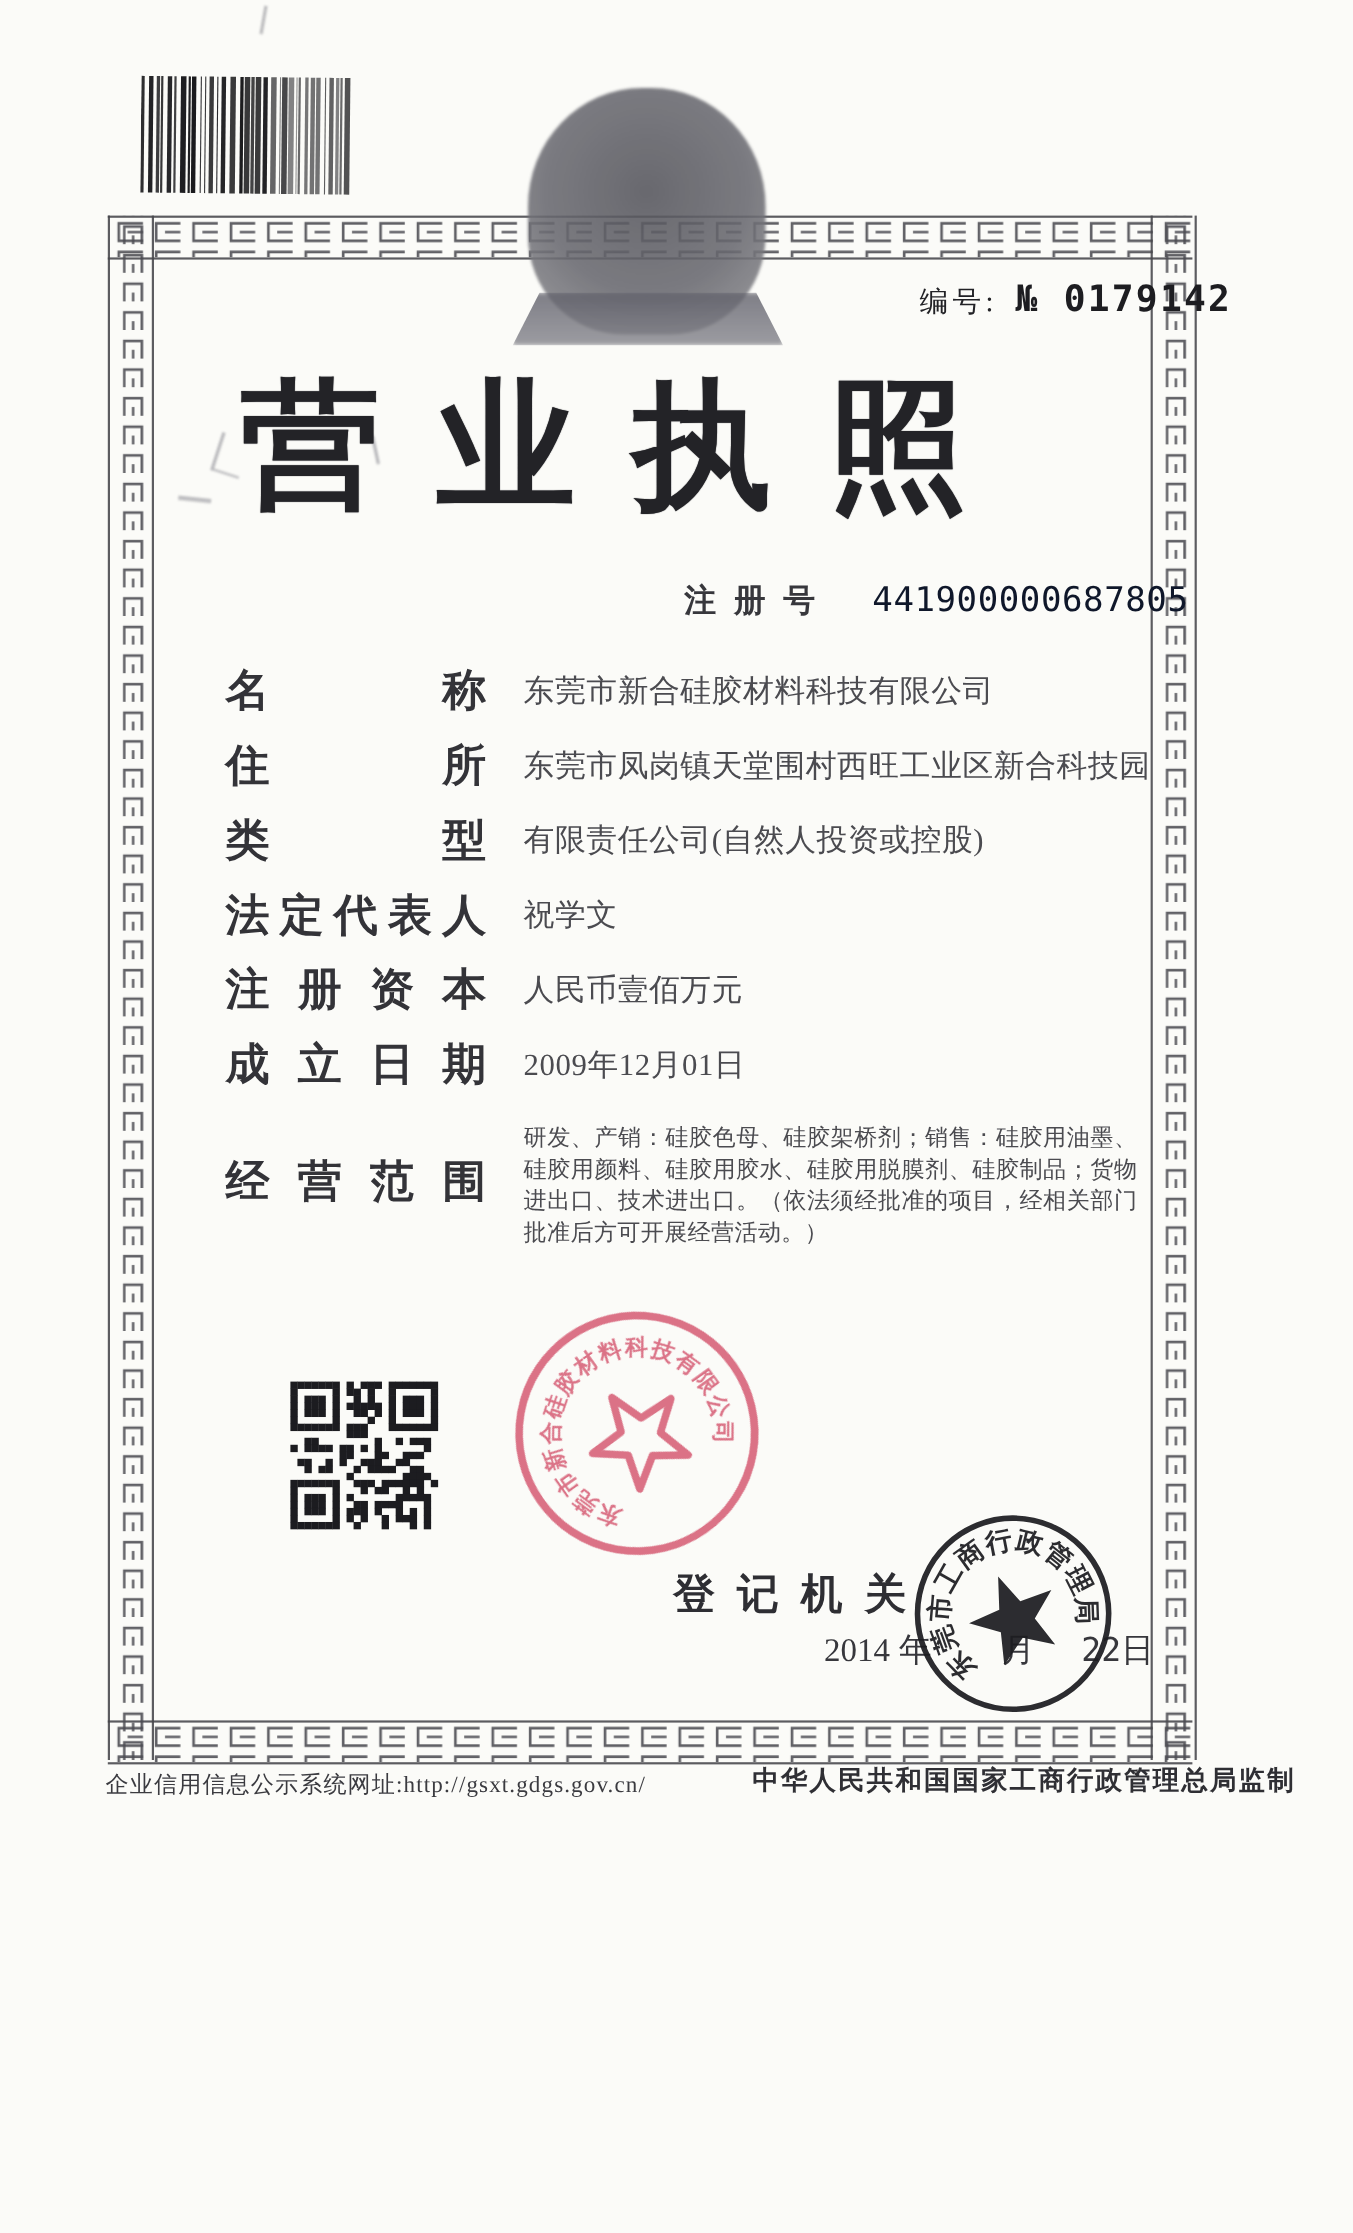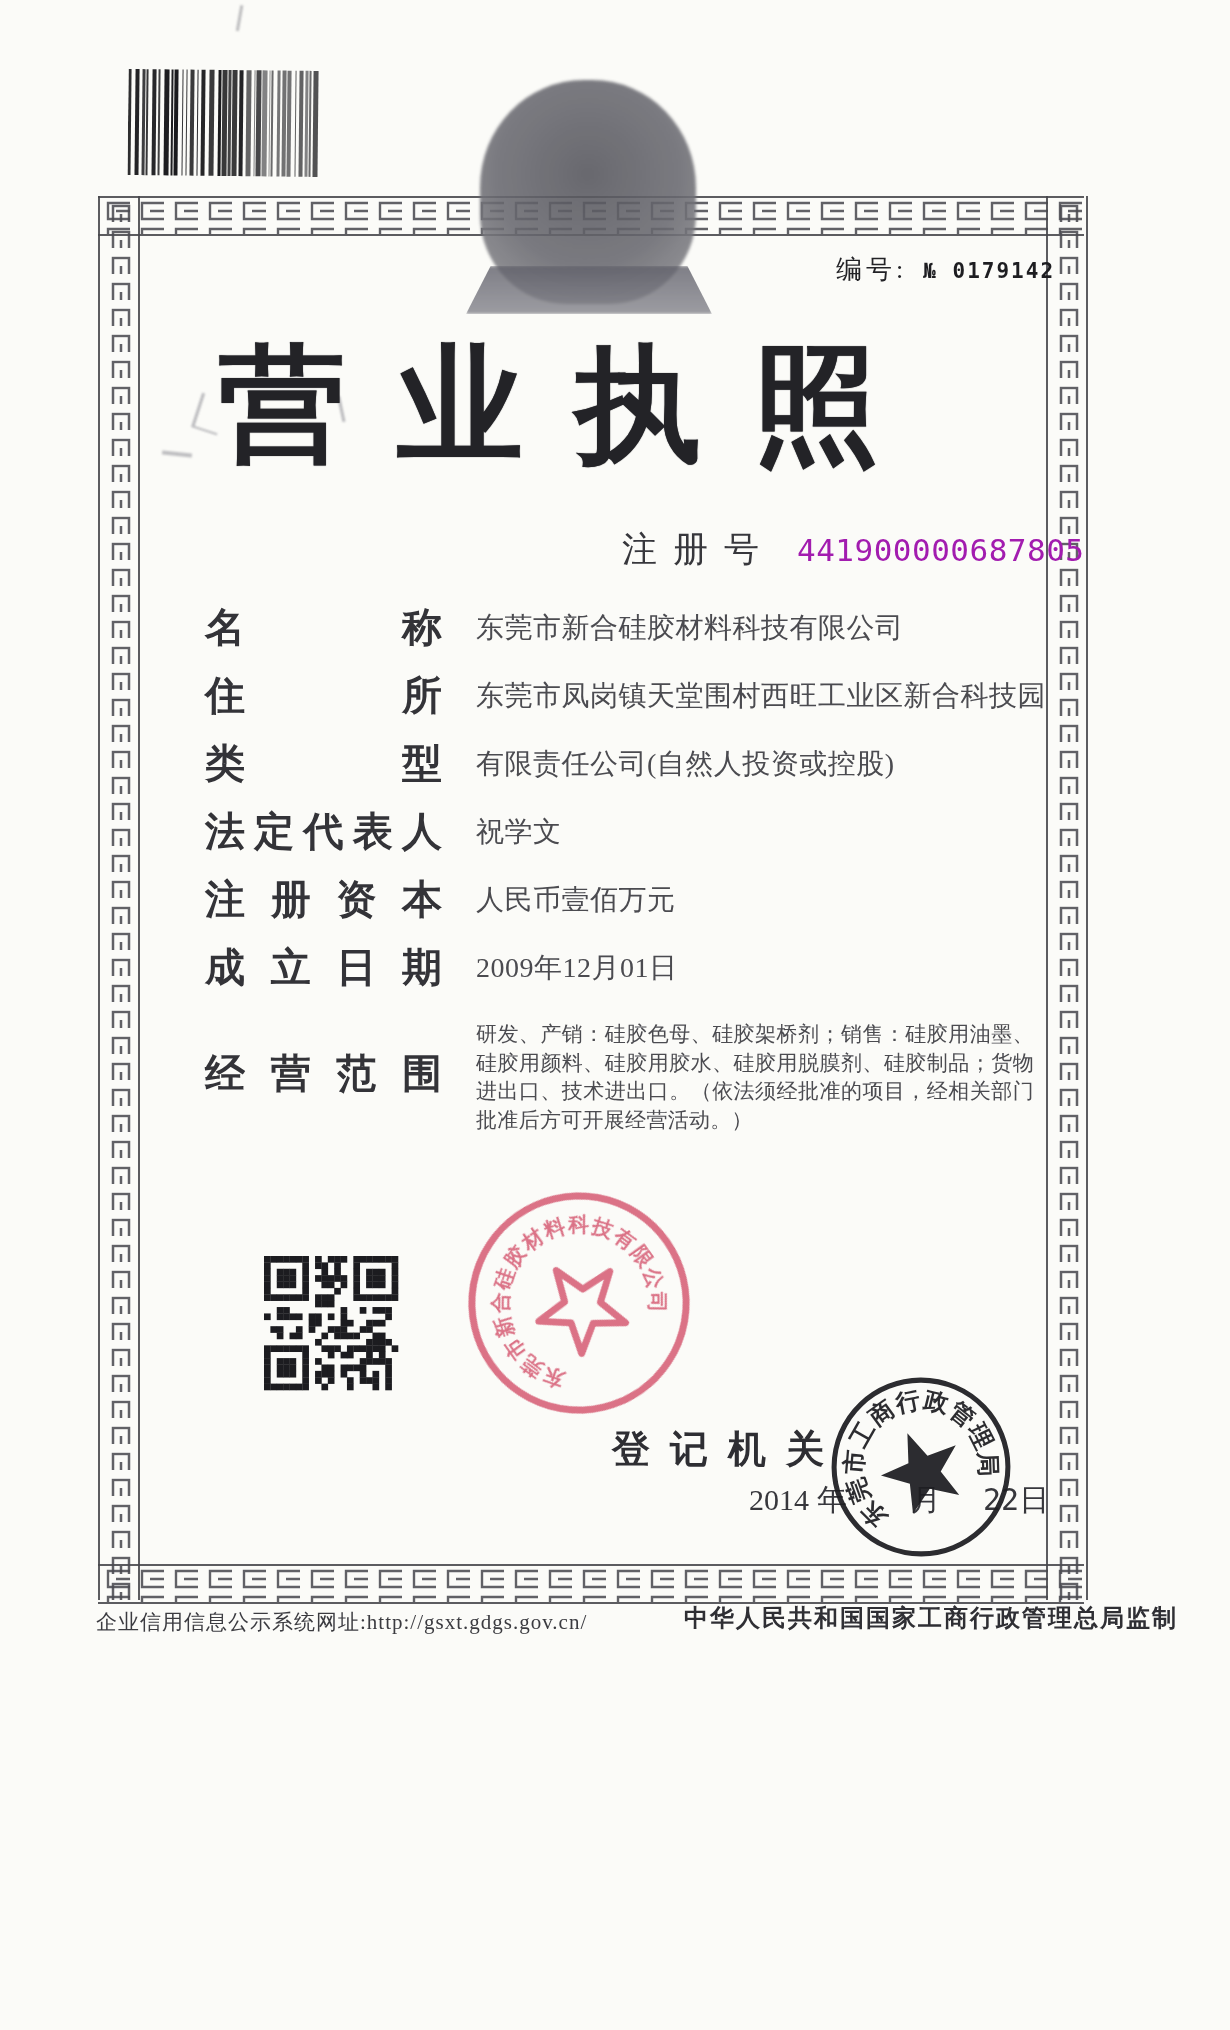--- a/index.html
+++ b/index.html
@@ -23,30 +23,30 @@
   .strip svg{display:block;width:100%;height:100%;}
   .strip.h{border-top:2.5px solid #47474c;border-bottom:2.5px solid #47474c;}
   .strip.v{border-left:2.5px solid #47474c;border-right:2.5px solid #47474c;}
   .strip-top{left:98px;top:196px;width:986px;height:36px;}
   .strip-bottom{left:98px;top:1564px;width:986px;height:36px;}
   .strip-left{left:98px;top:196px;width:38px;height:1404px;}
   .strip-right{left:1046px;top:196px;width:38px;height:1404px;}
   
   .serial{position:absolute;left:836px;top:252px;z-index:4;display:flex;align-items:baseline;gap:16px;}
   .serial-label{font-size:26px;color:#222226;letter-spacing:4px;}
-  .serial-number{font-family:"DejaVu Sans Mono",monospace;font-size:21px;font-weight:bold;color:#1d1d21;letter-spacing:2px;}
+  .serial-number{font-family:"DejaVu Sans Mono",monospace;font-size:33px;font-weight:bold;color:#1d1d21;letter-spacing:2px;}
   
   .title{position:absolute;left:0;top:322px;width:1098px;z-index:4;text-align:center;
     font-family:"Liberation Sans","DejaVu Sans",sans-serif;font-weight:900;
     font-size:126px;letter-spacing:52px;padding-left:52px;box-sizing:border-box;
     color:#232327;text-shadow:0 0 1px #3c3c40;}
   
   .regno{position:absolute;left:622px;top:526px;z-index:4;display:flex;align-items:baseline;}
-  .regno-label{font-size:35px;letter-spacing:16px;color:#37373c;font-weight:400;}
-  .regno-number{font-family:"DejaVu Sans Mono",monospace;font-size:31px;color:#a21caf;margin-left:22px;letter-spacing:.5px;}
+  .regno-label{font-size:29px;letter-spacing:16px;color:#37373c;font-weight:700;}
+  .regno-number{font-family:"DejaVu Sans Mono",monospace;font-size:31px;color:#0f172a;margin-left:36px;letter-spacing:.5px;}
   
   .fields{position:absolute;left:205px;top:606px;width:850px;z-index:4;}
   .field-row{display:flex;align-items:center;margin-bottom:24px;}
   .field-label{width:237px;flex-shrink:0;font-size:40px;line-height:44px;font-weight:600;
     color:#333338;text-align:justify;text-align-last:justify;}
   .field-value{margin-left:34px;font-size:28px;color:#4b4b50;letter-spacing:.5px;}
   .field-row.scope .field-value{font-size:21px;line-height:28.5px;width:558px;letter-spacing:.3px;
     text-align:justify;margin-top:6px;}
   
   .registrar{position:absolute;left:612px;top:1424px;z-index:4;font-size:38px;font-weight:600;

